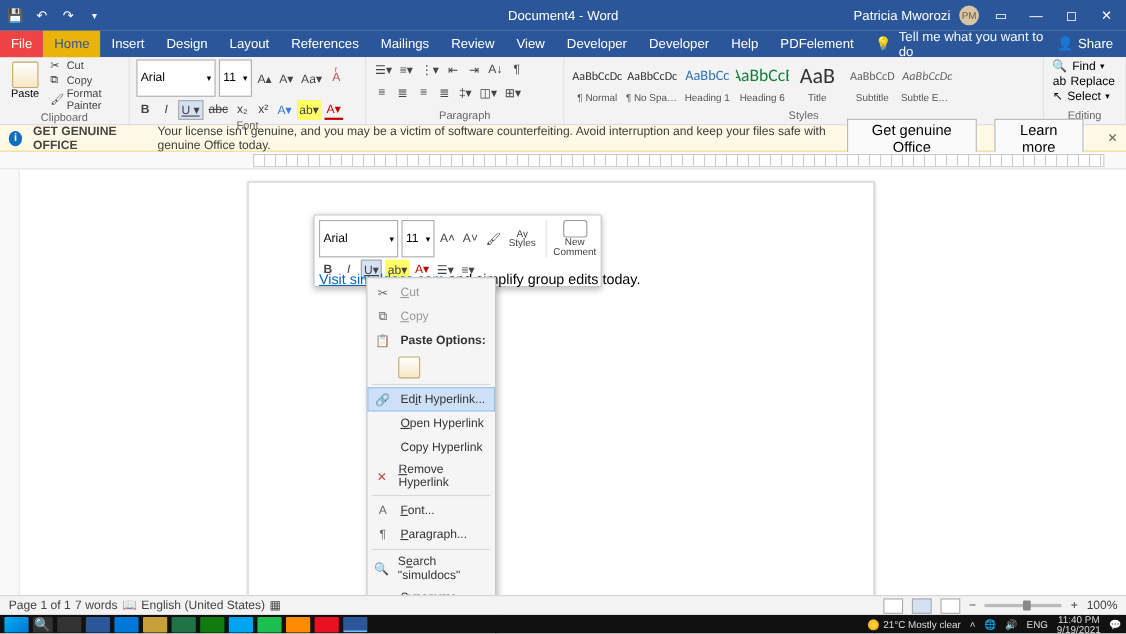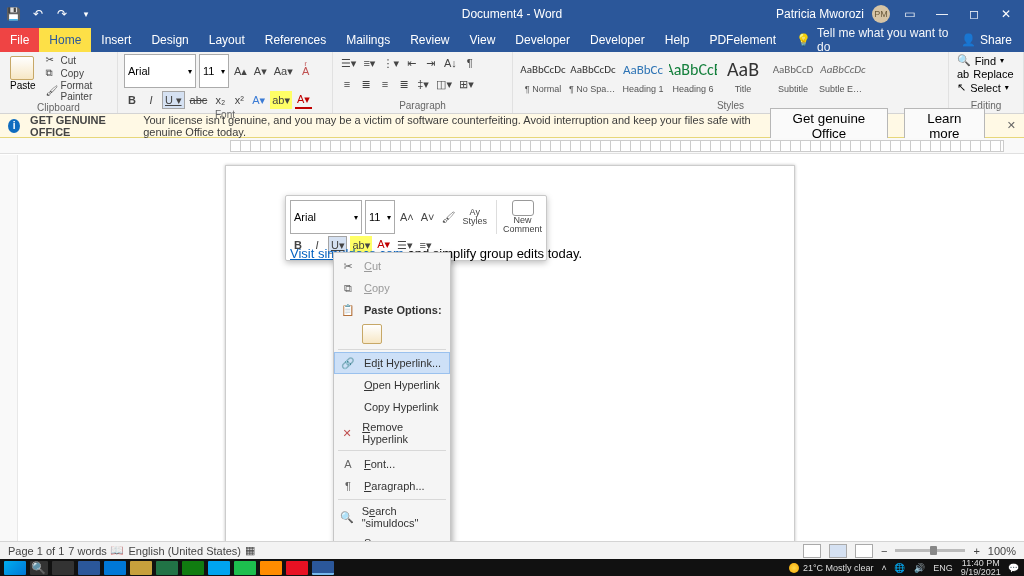--- a/index.html
+++ b/index.html
@@ -9,29 +9,29 @@
 .titlebar .qat { display: flex; gap: 8px; align-items: center; }
 .titlebar .qat span { width: 16px; height: 16px; display: inline-flex; align-items: center; justify-content: center; font-size: 12px; }
 .titlebar .title { position: absolute; left: 50%; transform: translateX(-50%); font-size: 12px; }
 .titlebar .right { margin-left: auto; display: flex; align-items: center; gap: 8px; }
 .titlebar .avatar { width: 18px; height: 18px; border-radius: 50%; background: #d6c4a5; color: #6a5a3a; font-size: 9px; display: inline-flex; align-items: center; justify-content: center; }
 .titlebar .winbtn { width: 24px; text-align: center; }
 
 .tabs { height: 24px; background: #2b579a; color: #fff; display: flex; align-items: stretch; font-size: 12px; }
 .tabs .tab { padding: 0 10px; display: flex; align-items: center; cursor: pointer; }
 .tabs .tab.file { background: #ef4444; }
-.tabs .tab.active { background: #fde047; color: #2b579a; }
+.tabs .tab.active { background: #eab308; color: #2b579a; }
 .tabs .tellme { margin-left: 10px; display: flex; align-items: center; gap: 6px; opacity: .95; }
 .tabs .share { margin-left: auto; padding: 0 12px; display: flex; align-items: center; gap: 4px; }
 
 .ribbon { height: 62px; background: #f3f3f3; border-bottom: 1px solid #d4d4d4; display: flex; }
 .group { border-right: 1px solid #e1e1e1; padding: 2px 6px 0; display: flex; flex-direction: column; }
 .group .controls { flex: 1; display: flex; align-items: flex-start; gap: 4px; }
 .group .label { text-align: center; font-size: 10px; color: #666; padding-bottom: 2px; }
-.paste-btn { display: flex; flex-direction: column; align-items: flex-start; padding: 2px 4px; }
+.paste-btn { display: flex; flex-direction: column; align-items: center; padding: 2px 4px; }
 .paste-btn .ico { width: 24px; height: 24px; border: 1px solid #c7a867; background: linear-gradient(#fff,#f7e7c5); border-radius: 2px; }
 .mini-stack { display: flex; flex-direction: column; gap: 1px; font-size: 10px; color: #444; }
 .mini-stack div { display: flex; align-items: center; gap: 3px; padding: 0 2px; }
 .mini-stack .ico { width: 12px; height: 12px; display: inline-block; }
 .font-box, .size-box { border: 1px solid #ababab; background: #fff; height: 34px; font-size: 11px; padding: 0 3px; display: flex; align-items: center; }
 .font-box { width: 72px; justify-content: space-between; }
 .size-box { width: 30px; justify-content: space-between; }
 .ribbtn { min-width: 16px; height: 18px; display: inline-flex; align-items: center; justify-content: center; font-size: 11px; color: #444; padding: 0 2px; }
 .ribbtn.u { text-decoration: underline; border: 1px solid #a5a5a5; background: #d5e1f2; }
 .row { display: flex; gap: 3px; align-items: center; }

